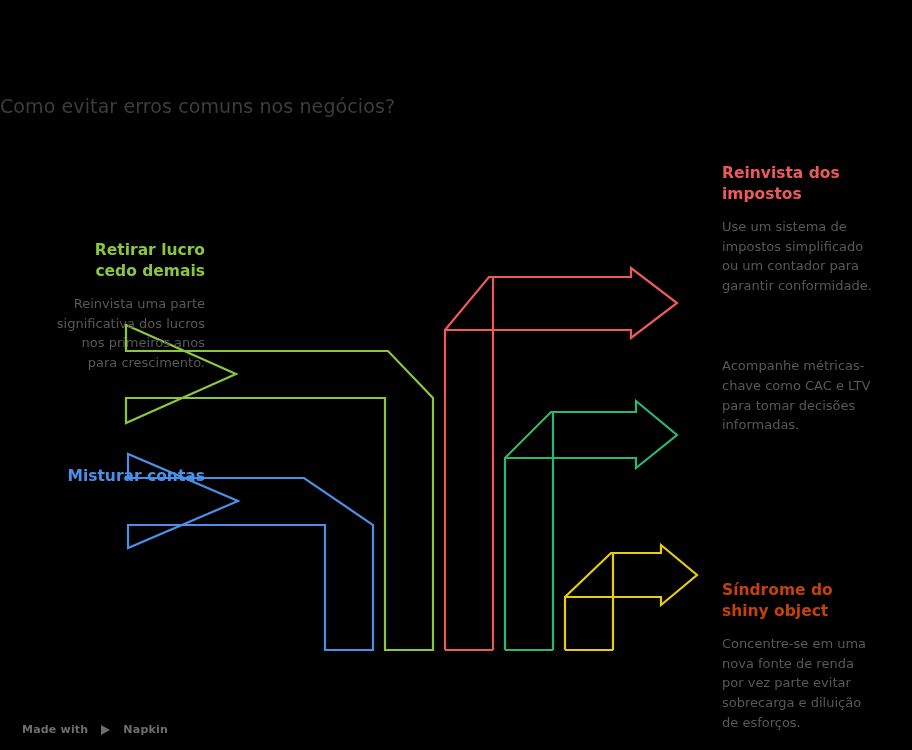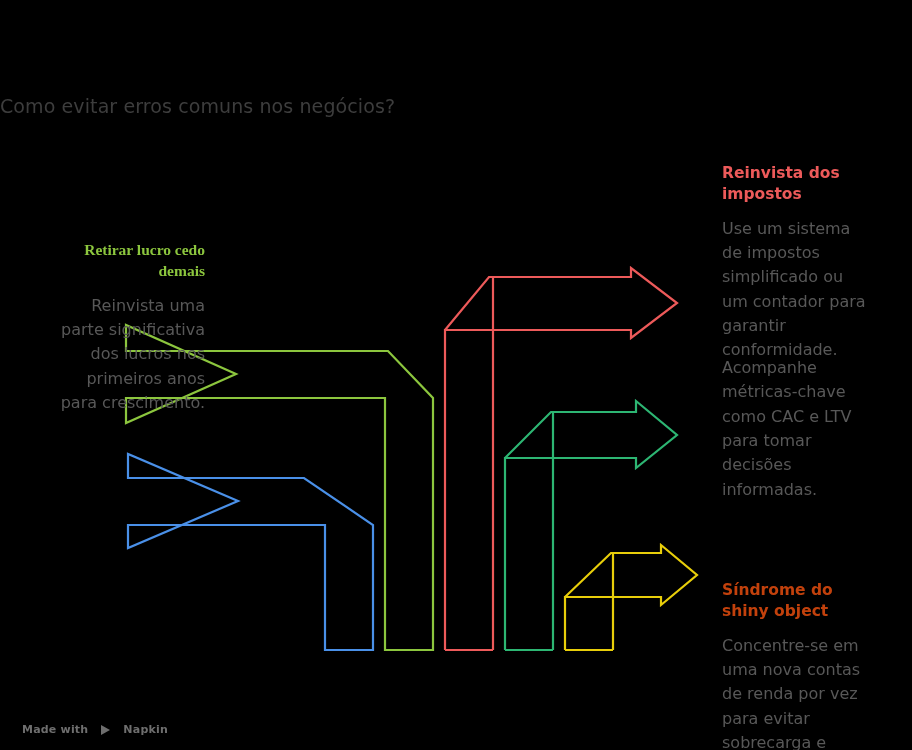--- a/index.html
+++ b/index.html
@@ -32,21 +32,21 @@
     position: absolute;
     width: 150px;
   }
   .callout .c-title {
     font-size: 15.5px;
     font-weight: 700;
     line-height: 1.35;
     margin: 0 0 12px 0;
   }
   .callout .c-body {
-    font-size: 16px;
+    font-size: 13px;
     font-weight: 400;
     line-height: 1.52;
     color: #585858;
     margin: 0;
   }
 
   .callout.left  { text-align: right; }
   .callout.right { text-align: left; }
 
   
@@ -107,38 +107,39 @@
   </g>
   <g>
     <path fill="none" stroke="#4A90E8" stroke-width="2.2" d="M 325 650 L 373 650"></path>
     <path fill="none" stroke="#8CC63E" stroke-width="2.2" d="M 385 650 L 433 650"></path>
     <path fill="none" stroke="#ED5A5A" stroke-width="2.2" d="M 445 650 L 493 650"></path>
     <path fill="none" stroke="#2DB673" stroke-width="2.2" d="M 505 650 L 553 650"></path>
   </g>
 </svg>
 
 <div class="callout left" id="callout-retirar-lucro">
-  <p class="c-title" style="color: rgb(140, 198, 62); font-family: Liberation Serif, serif;">Retirar lucro cedo demais</p>
+  <p class="c-title" style="color: rgb(140, 198, 62);">Retirar lucro cedo demais</p>
   <p class="c-body" style="color: rgb(88, 88, 88);">Reinvista uma parte significativa dos lucros nos primeiros anos para crescimento.</p>
 </div>
 
 <div class="callout left" id="callout-misturar">
+  <p class="c-title" style="color: rgb(74, 144, 232);">Misturar contas</p>
 </div>
 
 <div class="callout right" id="callout-impostos">
   <p class="c-title" style="color: rgb(237, 90, 90);">Reinvista dos impostos</p>
   <p class="c-body" style="color: rgb(88, 88, 88);">Use um sistema de impostos simplificado ou um contador para garantir conformidade.</p>
 </div>
 
 <div class="callout right" id="callout-metricas">
   <p class="c-body" style="color: rgb(88, 88, 88);">Acompanhe métricas-chave como CAC e LTV para tomar decisões informadas.</p>
 </div>
 
 <div class="callout right" id="callout-sindrome">
   <p class="c-title" style="color: #c2410c; margin-top: 44px;">Síndrome do shiny object</p>
-  <p class="c-body" style="color: rgb(88, 88, 88);">Concentre-se em uma nova contas de renda por vez para evitar sobrecarga e diluição de esforços.</p>
+  <p class="c-body" style="color: rgb(88, 88, 88);">Concentre-se em uma nova fonte de renda por vez parte evitar sobrecarga e diluição de esforços.</p>
 </div>
 
 <div id="footer-watermark">
   <span>Made with</span>
   <span class="np-logo"></span>
   <span>Napkin</span>
 </div>
 
 </body></html>

